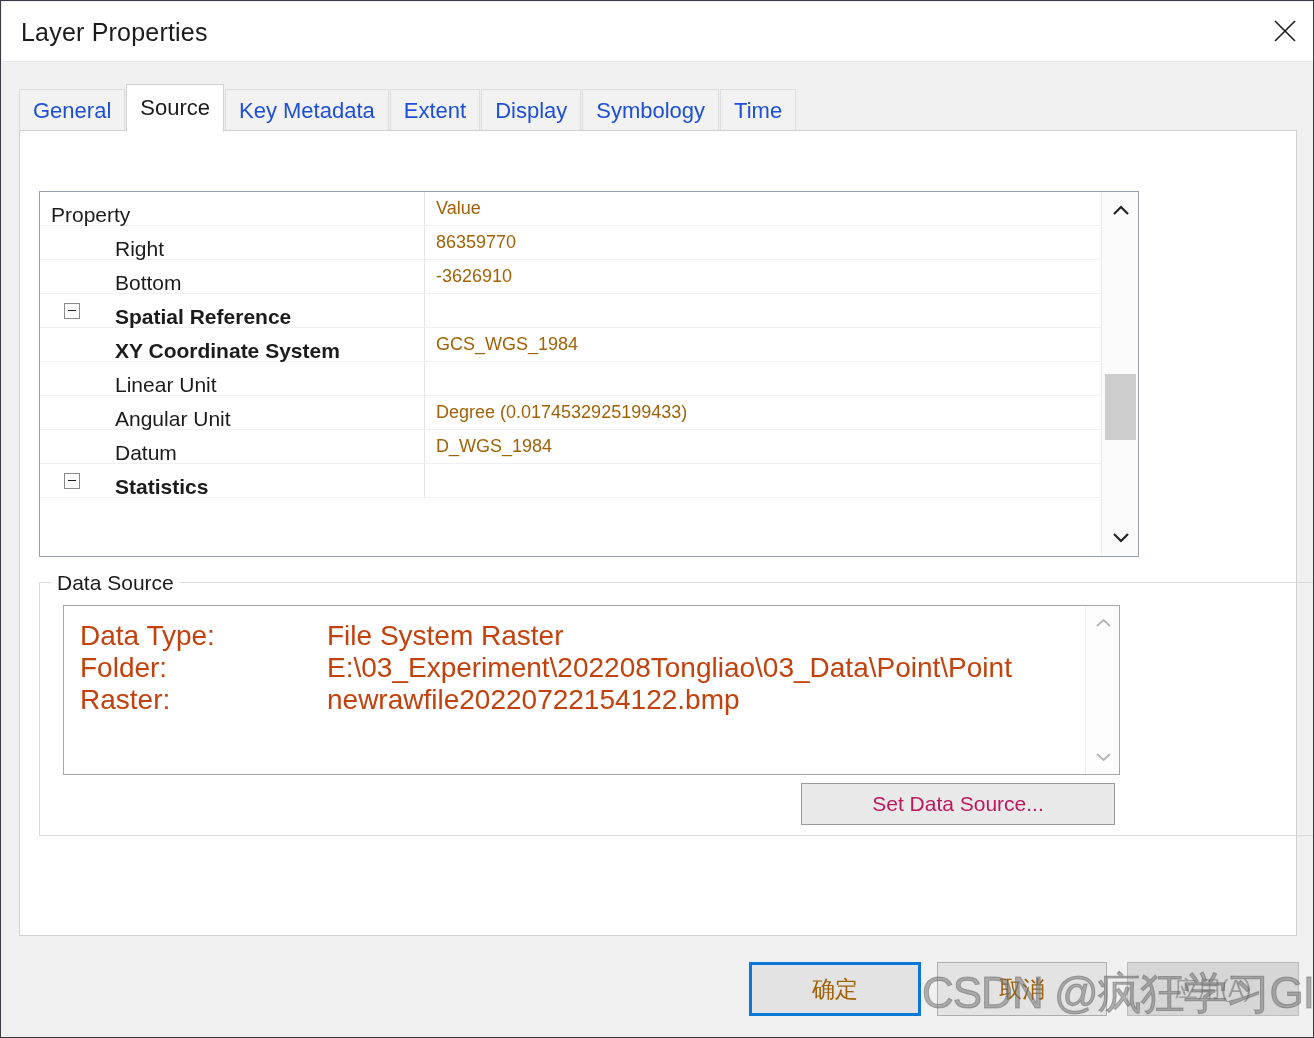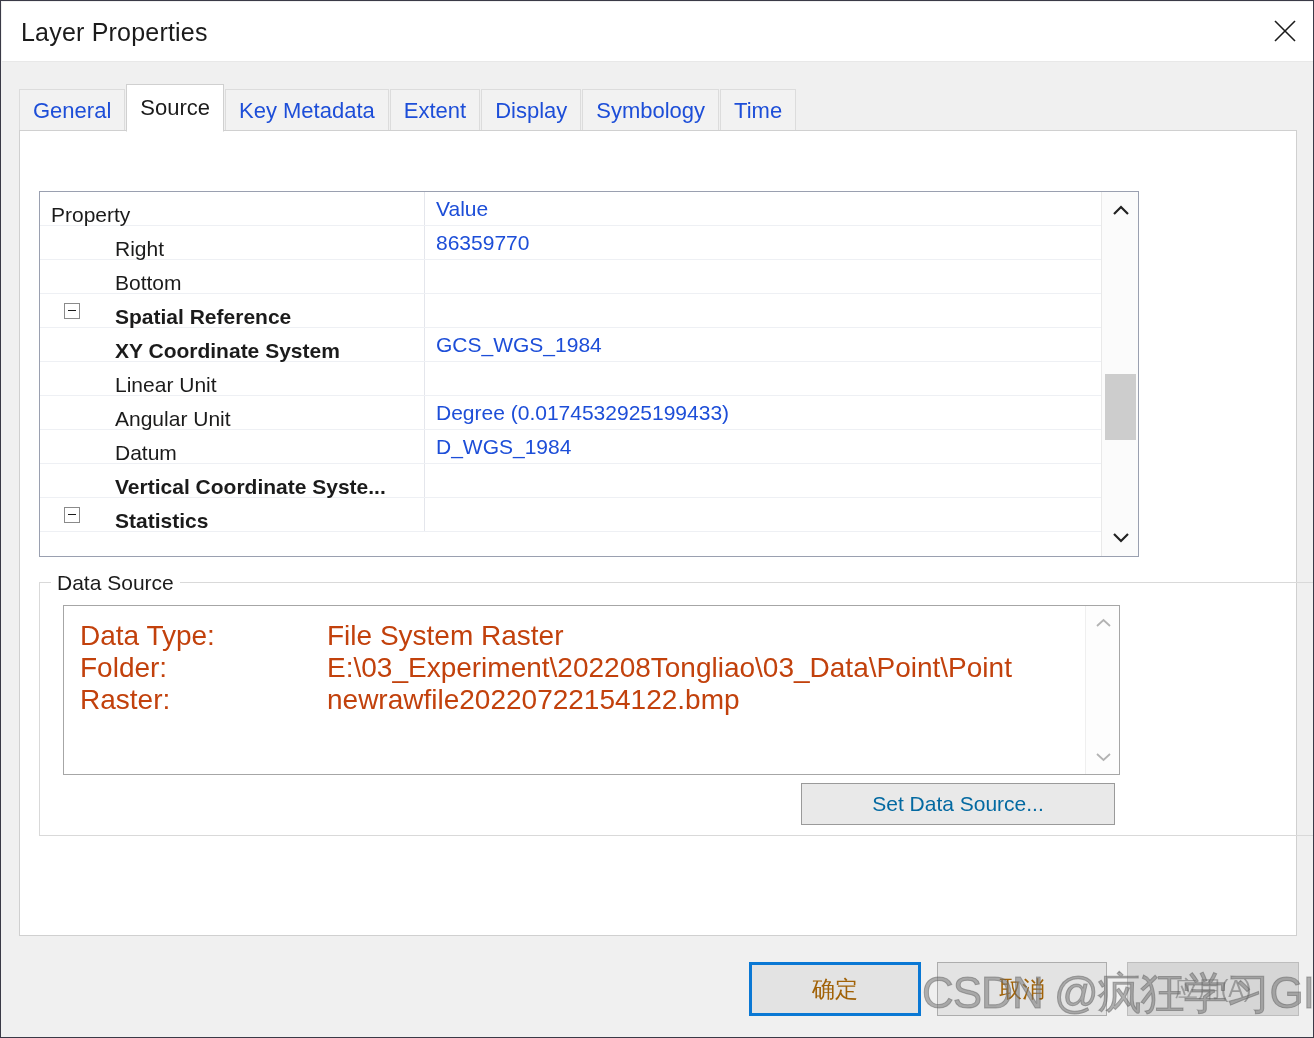--- a/index.html
+++ b/index.html
@@ -123,22 +123,22 @@
     border-right: 1px solid #e4e6ec;
     position: relative;
     flex: 0 0 385px;
   }
   .pcol-val {
     flex: 1;
     height: 100%;
     display: flex;
     align-items: center;
     padding-left: 11px;
-    font-size: 21px;
-    color: #1d4ed8;
+    font-size: 18px;
+    color: #a16207;
     white-space: nowrap;
   }
   .plabel {
     font-size: 21px;
     color: #1b1b1b;
     white-space: nowrap;
     margin-top: 13px;
   }
   .plabel.bold { font-weight: bold; }
   .ind-0 { padding-left: 11px; }
@@ -245,21 +245,21 @@
   .ds-sb-arrow svg { display: block; margin: 10px auto; }
 
   
   #set-ds-button {
     position: absolute;
     left: 781px; top: 652px;
     width: 314px; height: 42px;
     background: #e9e9e9;
     border: 1px solid #9a9a9a;
     font-size: 21px;
-    color: #0369a1;
+    color: #be185d;
     font-family: "Liberation Sans", "DejaVu Sans", sans-serif;
     cursor: pointer;
   }
 
   
   .footer-button {
     position: absolute;
     top: 961px;
     height: 54px;
     background: #e3e3e3;
@@ -330,20 +330,21 @@
           <div class="pcol-name">
             <span class="plabel ind-1">Right</span>
           </div>
           <div class="pcol-val">86359770</div>
         </div>
 
         <div class="prow">
           <div class="pcol-name">
             <span class="plabel ind-1">Bottom</span>
           </div>
+          <div class="pcol-val">-3626910</div>
         </div>
 
         <div class="prow">
           <div class="pcol-name">
             <span class="expander"></span>
             <span class="plabel ind-2 bold">Spatial Reference</span>
           </div>
           <div class="pcol-val"></div>
         </div>
 
@@ -368,26 +369,20 @@
           <div class="pcol-val">Degree (0.0174532925199433)</div>
         </div>
 
         <div class="prow">
           <div class="pcol-name">
             <span class="plabel ind-1">Datum</span>
           </div>
           <div class="pcol-val">D_WGS_1984</div>
         </div>
 
-        <div class="prow">
-          <div class="pcol-name">
-            <span class="plabel ind-1 bold">Vertical Coordinate Syste...</span>
-          </div>
-          <div class="pcol-val"></div>
-        </div>
 
         <div class="prow">
           <div class="pcol-name">
             <span class="expander"></span>
             <span class="plabel ind-2 bold">Statistics</span>
           </div>
           <div class="pcol-val"></div>
         </div>
 
       </div>

